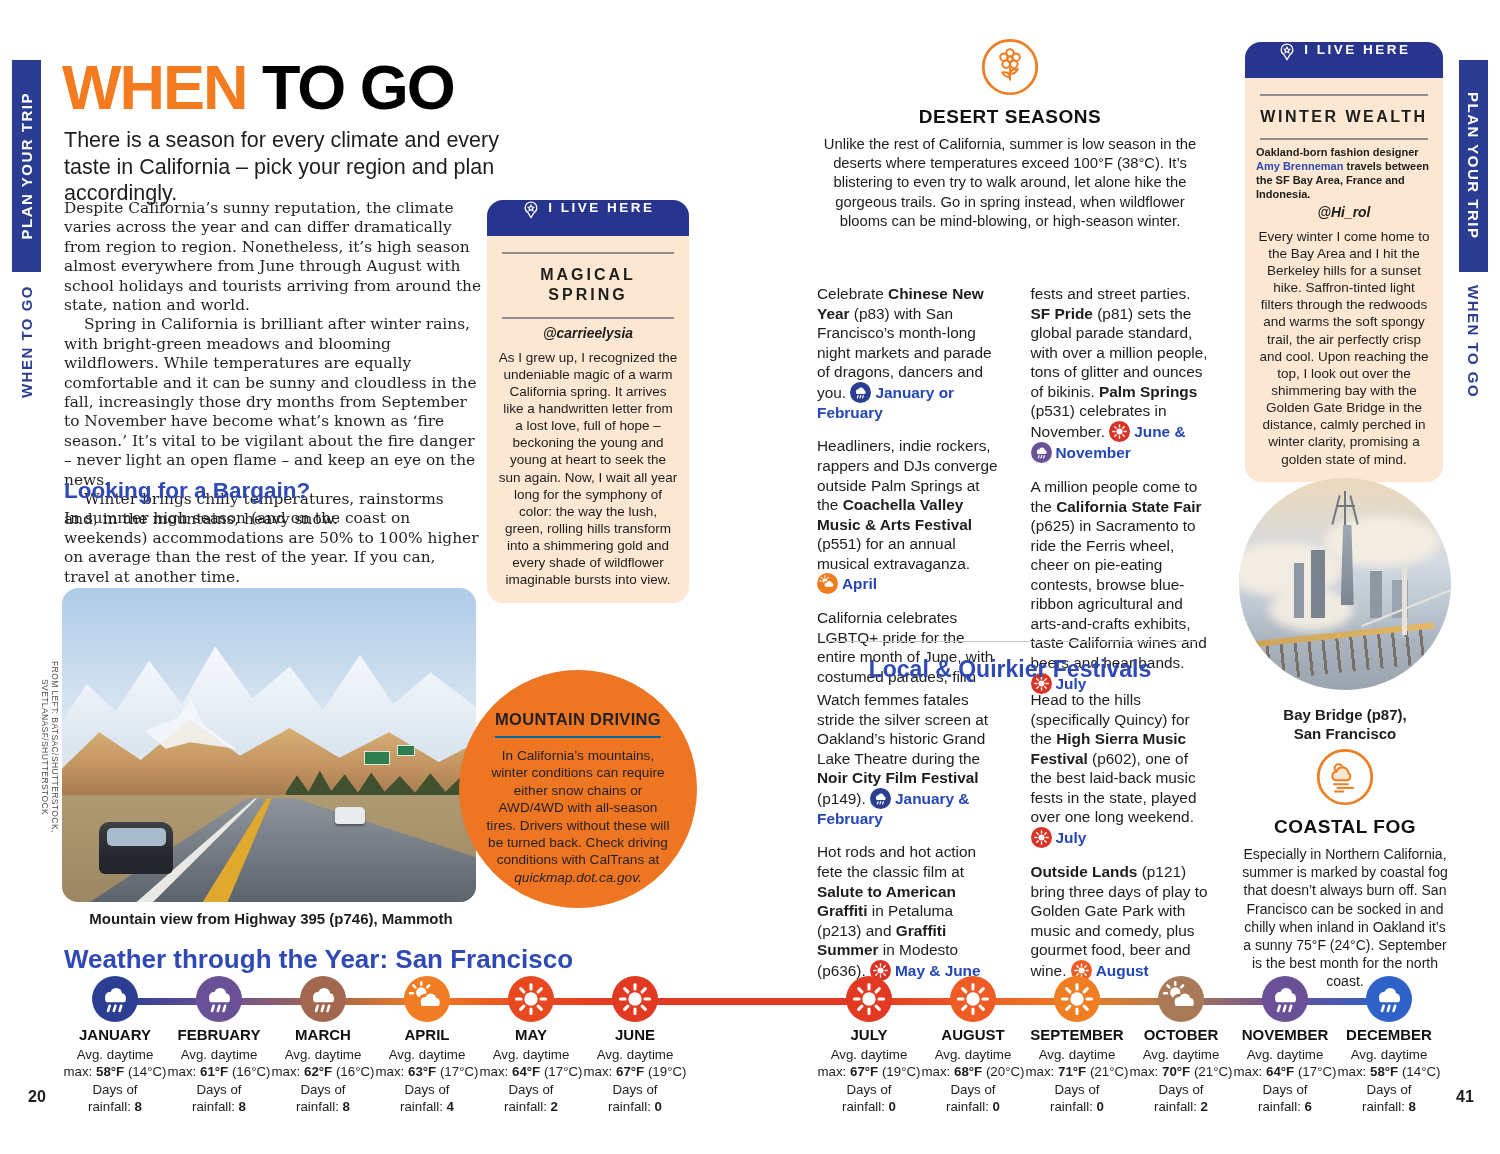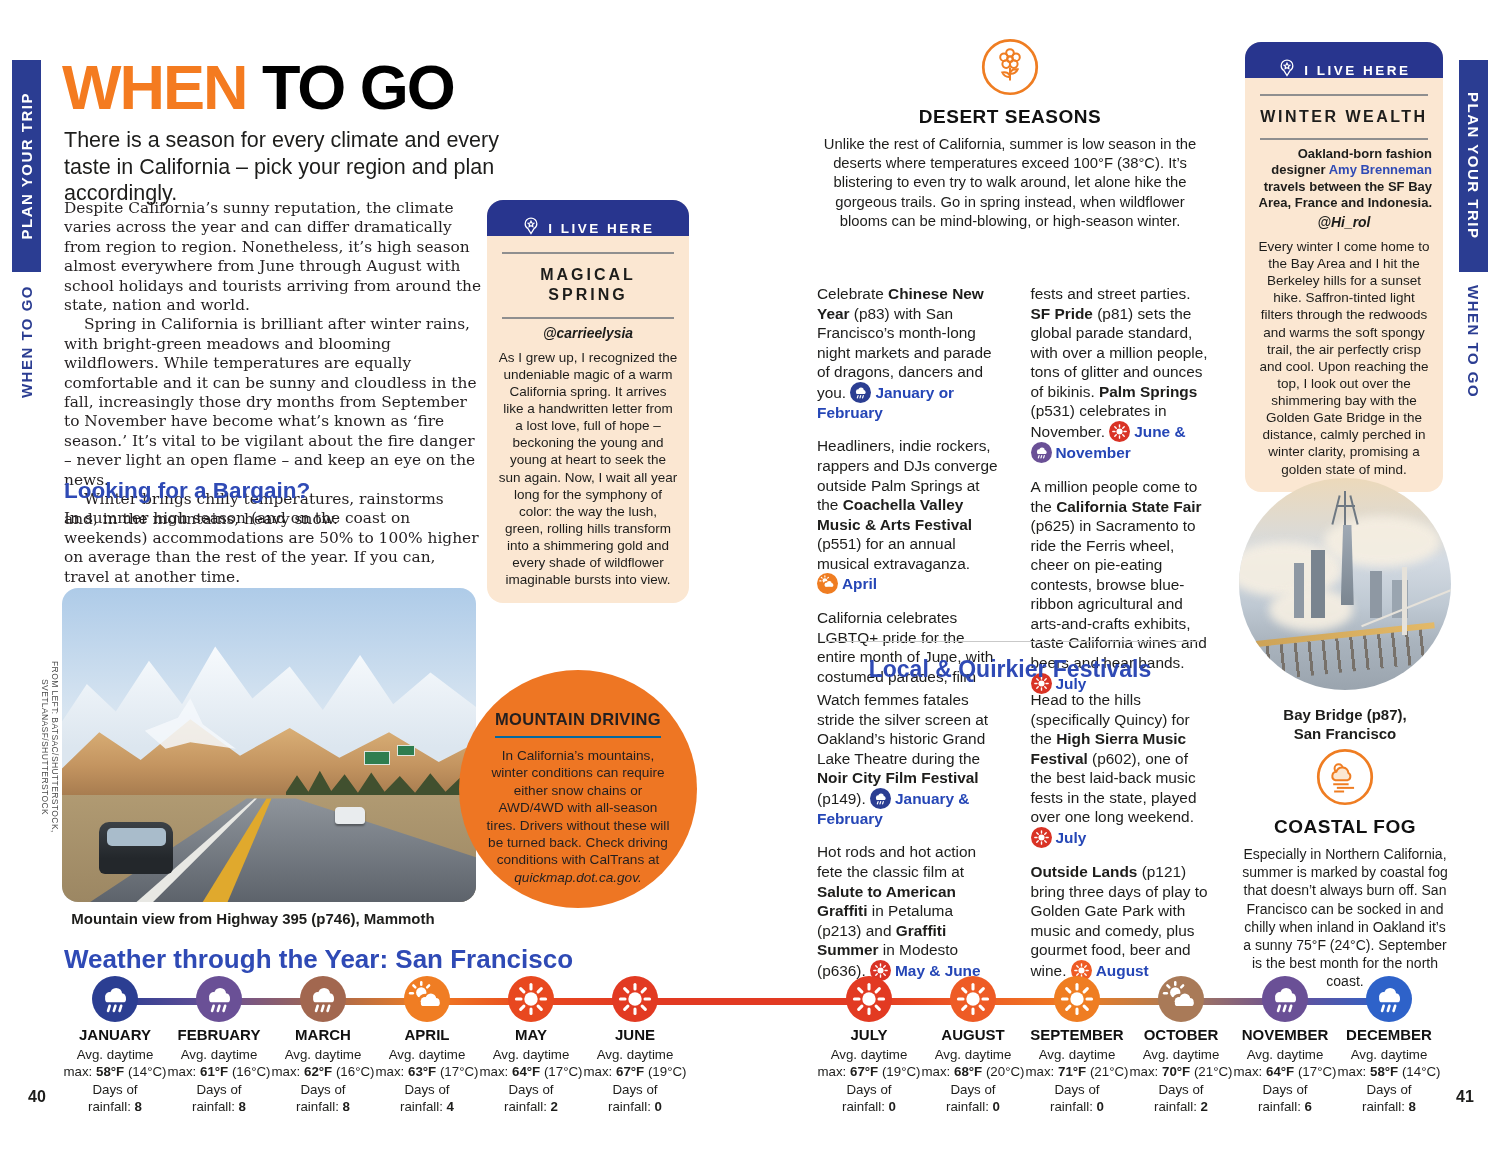--- a/index.html
+++ b/index.html
@@ -33,31 +33,31 @@
   .m-ground { position:absolute; bottom:0; width:100%; height:34%; background:linear-gradient(180deg,#b09a72 0%,#9c8763 100%); }
   .m-road { position:absolute; bottom:0; left:-4%; width:108%; height:33%; background:linear-gradient(180deg,#8e949b 0%,#5d636b 100%); clip-path:polygon(45% 0,56% 0,100% 62%,100% 100%,10% 100%); }
   .m-centerline { position:absolute; bottom:0; left:0; width:100%; height:33%; background:#e0a92d; clip-path:polygon(49.4% 0,50.6% 0,40% 100%,34% 100%); }
   .m-edgeline { position:absolute; bottom:0; left:0; width:100%; height:33%; background:#e8e8e4; clip-path:polygon(46.5% 0,47.1% 0,22% 100%,18% 100%); }
   .car-suv { position:absolute; left:9%; bottom:9%; width:74px; height:52px; background:linear-gradient(180deg,#3c4146 0%,#23272b 70%); border-radius:10px 12px 6px 6px; }
   .car-suv::before { content:""; position:absolute; left:10%; top:12%; width:80%; height:34%; background:#a9bccb; border-radius:5px; }
   .car-white { position:absolute; left:66%; bottom:25%; width:30px; height:17px; background:#e9ecee; border-radius:4px 5px 3px 3px; box-shadow:0 2px 2px rgba(0,0,0,.35); }
   .sign-green { position:absolute; left:73%; top:52%; width:26px; height:14px; background:#2e7d4f; border:1px solid #dfe6e0; }
   .sign-green.s2 { left:81%; top:50%; width:18px; height:11px; }
   .photo-credit { position:absolute; left:40px; top:594px; height:306px; writing-mode:vertical-rl; font-size:8.5px; letter-spacing:.4px; color:#4c4c4c; text-align:center; }
-  .photo-caption { position:absolute; left:46px; top:910px; width:414px; text-align:center; font-weight:700; font-size:15px; color:#1d1d1b; }
+  .photo-caption { position:absolute; left:64px; top:910px; width:414px; text-align:center; font-weight:700; font-size:15px; color:#1d1d1b; }
   .weather-head { left:64px; top:944px; font-size:26px; }
 
   
   .card { position:absolute; border-radius:16px; overflow:hidden; background:#fbe7d2; }
-  .card-head { background:#28358e; color:#fff; height:36px; display:flex; align-items:flex-end; justify-content:center; gap:7px; font-weight:700; letter-spacing:2.5px; font-size:13.5px; }
+  .card-head { background:#28358e; color:#fff; height:36px; display:flex; align-items:flex-start; justify-content:center; gap:7px; font-weight:700; letter-spacing:2.5px; font-size:13.5px; }
   .card-head svg { width:20px; height:20px; }
   .card-body { padding:10px 11px 14px; }
   .rule { height:1.5px; background:#8f8f8f; margin:6px 4px; }
   .card-title { text-align:center; font-weight:700; font-size:16px; letter-spacing:3px; padding:5px 0; line-height:1.3; }
-  .card-intro { font-weight:700; text-align:right; font-size:13px; line-height:1.27; margin-top:6px; }
+  .card-intro { font-weight:700; text-align:left; font-size:11px; line-height:1.27; margin-top:6px; }
   .card-intro .blue-name { color:#2f4ab5; }
   .handle { text-align:center; font-weight:700; font-style:italic; font-size:13.9px; margin-top:2px; }
   .card-text { text-align:center; font-size:13.5px; line-height:1.27; margin-top:8px; color:#1d1d1b; }
   .ms-card { left:487px; top:200px; width:202px; }
   .ww-card { left:1245px; top:42px; width:198px; }
 
   
   .mt-circle { position:absolute; left:459px; top:670px; width:238px; height:238px; border-radius:50%; background:#ee7623; color:#231f20; text-align:center; padding:40px 24px 0; }
   .mt-title { font-weight:700; font-size:16.5px; letter-spacing:.3px; padding-bottom:7px; border-bottom:2px solid #0369a1; display:inline-block; margin-bottom:9px; }
   .mt-body { font-size:13.6px; line-height:1.28; font-weight:500; }
@@ -714,16 +714,16 @@
           <div class="wm-det">
             <div>Avg. daytime</div>
             <div>max: <b>58°F</b> (14°C)</div>
             <div>Days of</div>
             <div>rainfall: <b>8</b></div>
           </div>
         </div>
       </div>
   </div>
 
-  <div class="pagenum" style="left:28px;">40</div>
+  <div class="pagenum" style="left:28px;">20</div>
   <div class="pagenum" style="left:1456px;">41</div>
 
 </div>
 
 </body></html>

